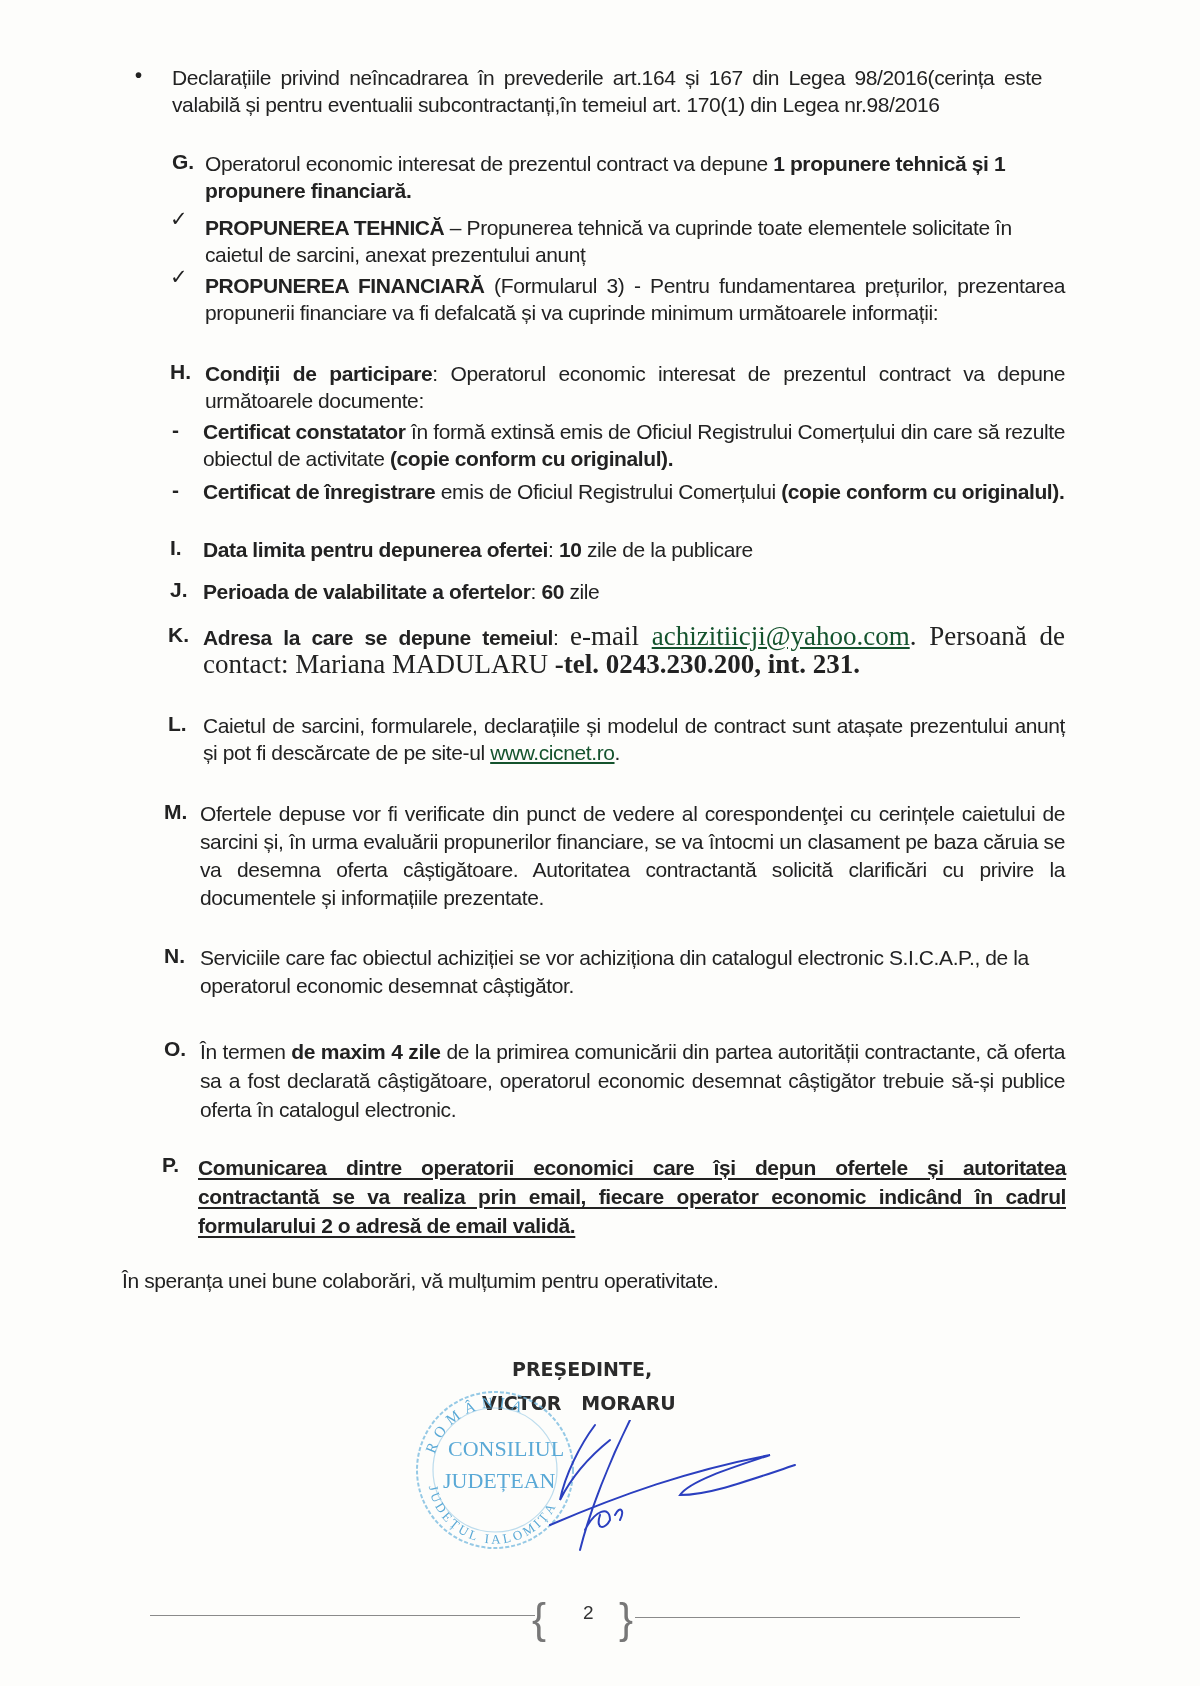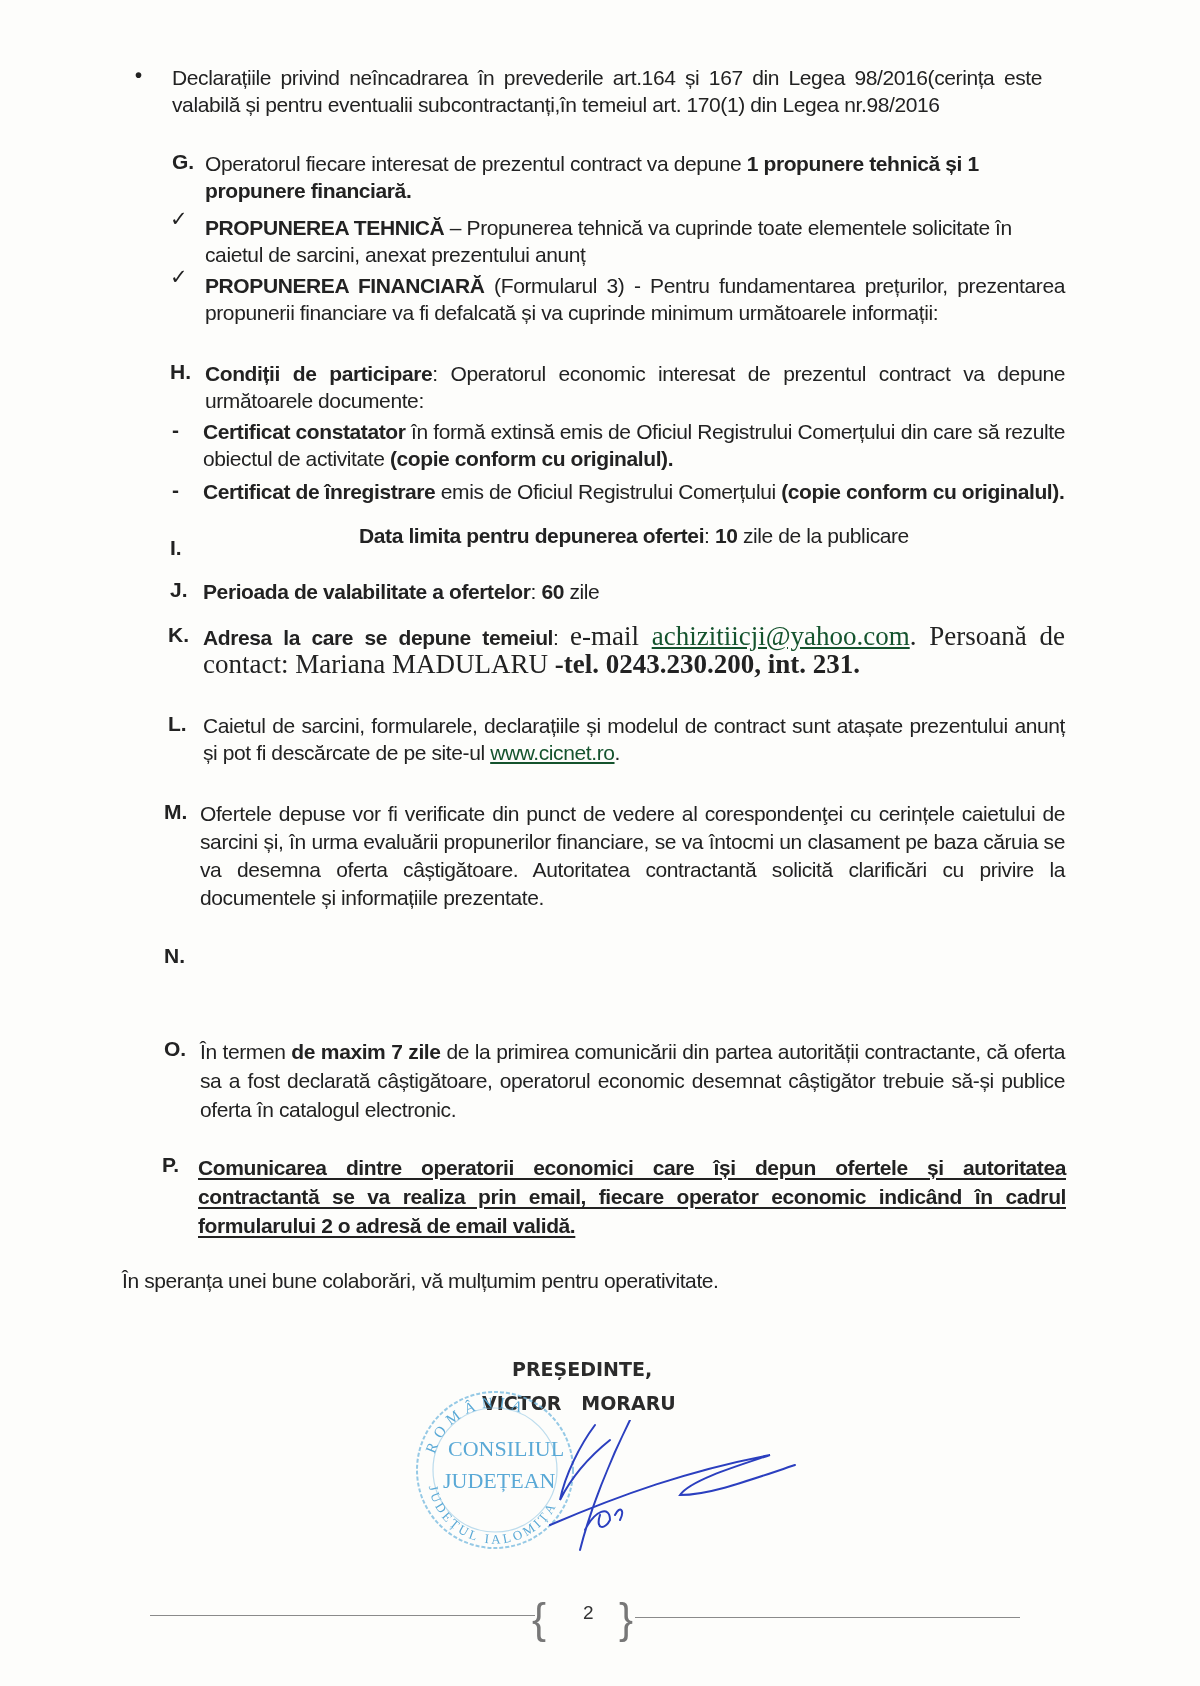--- a/index.html
+++ b/index.html
@@ -21,21 +21,21 @@
 
 <div class="page">
 
   <span class="label" style="left:135px;top:64px;font-size:20px;">•</span>
   <div class="txt justify" style="left:172px;top:64px;width:870px;">
     <span>Declarațiile privind neîncadrarea în prevederile art.164 și 167 din Legea 98/2016(cerința este valabilă și pentru eventualii subcontractanți,în temeiul art. 170(1) din Legea nr.98/2016</span>
   </div>
 
   <span class="label" style="left:172px;top:150px;">G.</span>
   <div class="txt" style="left:205px;top:150px;width:860px;">
-    <span>Operatorul fiecare interesat de prezentul contract va depune </span><b>1 propunere tehnică și 1 propunere financiară.</b>
+    <span>Operatorul economic interesat de prezentul contract va depune </span><b>1 propunere tehnică și 1 propunere financiară.</b>
   </div>
 
   <span class="label" style="left:170px;top:207px;font-weight:normal;">✓</span>
   <div class="txt" style="left:205px;top:214px;width:860px;">
     <b>PROPUNEREA TEHNICĂ</b><span> – Propunerea  tehnică va cuprinde toate elementele solicitate în  caietul de sarcini, anexat prezentului anunț</span>
   </div>
 
   <span class="label" style="left:170px;top:265px;font-weight:normal;">✓</span>
   <div class="txt justify" style="left:205px;top:272px;width:860px;">
     <b>PROPUNEREA FINANCIARĂ</b><span> (Formularul 3) - Pentru fundamentarea prețurilor, prezentarea propunerii  financiare va fi defalcată și va cuprinde minimum următoarele informații:</span>
@@ -50,21 +50,21 @@
   <div class="txt justify" style="left:203px;top:418px;width:862px;">
     <b>Certificat constatator</b><span> în formă extinsă emis de Oficiul Registrului Comerțului din care să rezulte obiectul de activitate </span><b>(copie conform cu originalul).</b>
   </div>
 
   <span class="label" style="left:172px;top:478px;">-</span>
   <div class="txt justify" style="left:203px;top:478px;width:862px;">
     <b>Certificat de înregistrare</b><span>  emis de Oficiul Registrului Comerțului </span><b>(copie conform cu originalul).</b>
   </div>
 
   <span class="label" style="left:170px;top:536px;">I.</span>
-  <div class="txt" style="left:203px;top:522px;width:862px;text-align:center;">
+  <div class="txt" style="left:203px;top:536px;width:862px;">
     <b>Data limita pentru depunerea ofertei</b><span>: </span><b>10</b><span> zile de la publicare</span>
   </div>
 
   <span class="label" style="left:170px;top:578px;">J.</span>
   <div class="txt" style="left:203px;top:578px;width:862px;">
     <b>Perioada de valabilitate a ofertelor</b><span>: </span><b>60</b><span> zile</span>
   </div>
 
   <span class="label" style="left:168px;top:623px;">K.</span>
   <div class="txt justify" style="left:203px;top:623px;width:862px;">
@@ -75,24 +75,27 @@
   <div class="txt justify" style="left:203px;top:712px;width:862px;">
     <span>Caietul de sarcini, formularele, declarațiile și modelul de contract sunt atașate prezentului anunț și pot fi descărcate  de pe site-ul </span><a class="link">www.cicnet.ro</a><span>.</span>
   </div>
 
   <span class="label" style="left:164px;top:800px;">M.</span>
   <div class="txt justify" style="left:200px;top:800px;width:865px;line-height:28px;">
     <span>Ofertele depuse vor fi verificate din punct de vedere al  corespondenţei cu cerințele caietului de sarcini și, în urma evaluării propunerilor financiare, se va întocmi un clasament pe baza căruia se va desemna oferta câștigătoare. Autoritatea contractantă solicită clarificări cu privire la documentele și informațiile prezentate.</span>
   </div>
 
   <span class="label" style="left:164px;top:944px;">N.</span>
+  <div class="txt" style="left:200px;top:944px;width:865px;line-height:28px;">
+    <span>Serviciile care fac obiectul achiziției se vor achiziționa din catalogul electronic S.I.C.A.P., de la operatorul economic desemnat câștigător.</span>
+  </div>
 
   <span class="label" style="left:164px;top:1037px;">O.</span>
   <div class="txt justify" style="left:200px;top:1037px;width:865px;line-height:29px;">
-    <span>În termen </span><b>de maxim 7 zile</b><span> de la primirea comunicării din partea autorității contractante, că oferta sa a fost declarată câștigătoare, operatorul economic desemnat câștigător trebuie să-și publice oferta în catalogul electronic.</span>
+    <span>În termen </span><b>de maxim 4 zile</b><span> de la primirea comunicării din partea autorității contractante, că oferta sa a fost declarată câștigătoare, operatorul economic desemnat câștigător trebuie să-și publice oferta în catalogul electronic.</span>
   </div>
 
   <span class="label" style="left:162px;top:1153px;">P.</span>
   <div class="txt justify" style="left:182px;top:1153px;width:868px;line-height:29px;font-weight:bold;margin-left:16px;">
     <span class="ul">Comunicarea dintre operatorii economici care își depun ofertele și autoritatea contractantă se va realiza prin email, fiecare operator economic indicând în cadrul formularului 2 o adresă de email validă.</span>
   </div>
 
   <div class="txt" style="left:122px;top:1267px;width:900px;">În speranța unei bune colaborări, vă mulțumim pentru operativitate.</div>
 
   <div class="sigtitle" style="left:512px;top:1358px;">PREȘEDINTE,</div>

